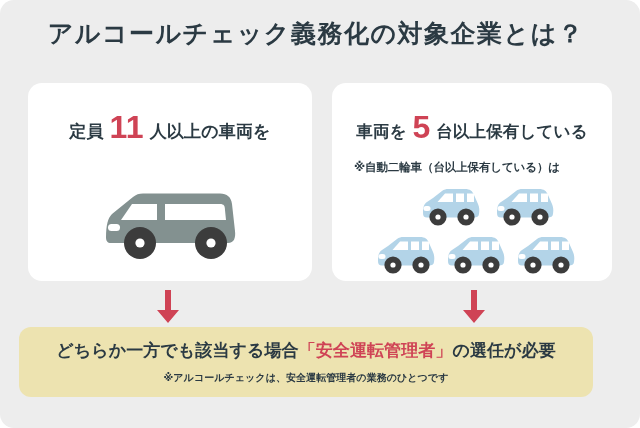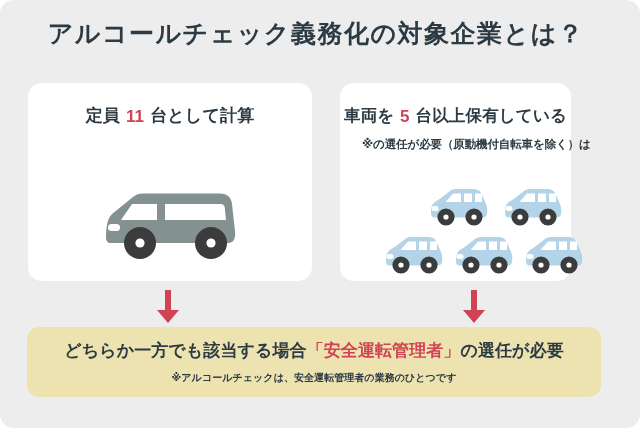--- a/index.html
+++ b/index.html
@@ -44,23 +44,23 @@
     border-radius: 14px;
     box-sizing: border-box;
   }
   .card-left {
     left: 28px;
     top: 83px;
     width: 284px;
     height: 198px;
   }
   .card-right {
-    left: 340px;
+    left: 332px;
     top: 83px;
-    width: 231px;
+    width: 280px;
     height: 198px;
   }
 
   .card-heading {
     text-align: center;
     font-size: 17px;
     font-weight: bold;
     color: #2b3a43;
     line-height: 1.62;
     letter-spacing: 0.01em;
@@ -68,21 +68,21 @@
   }
   .card-left .card-heading {
     margin-top: 19px;
   }
   .card-right .card-heading {
     margin-top: 19px;
     font-size: 16.5px;
   }
   .num {
     color: #cf4355;
-    font-size: 17px;
+    font-size: 32px;
     font-weight: bold;
     vertical-align: -1px;
     padding: 0 1px;
   }
 
   .card-note {
     margin: 5px 0 0 22px;
     font-size: 11.5px;
     font-weight: bold;
     color: #2b3a43;
@@ -125,21 +125,21 @@
   .arrow {
     position: absolute;
     top: 290px;
   }
   .arrow-left  { left: 155px; }
   .arrow-right { left: 461px; }
 
   
   .banner {
     position: absolute;
-    left: 27px;
+    left: 19px;
     top: 327px;
     width: 574px;
     height: 70px;
     background: #ede3b0;
     border-radius: 12px;
     box-sizing: border-box;
     display: flex;
     flex-direction: column;
     align-items: center;
     justify-content: center;
@@ -168,21 +168,21 @@
 
 <div id="infographic">
 
   <div class="title">アルコールチェック義務化の対象企業とは？</div>
 
   <div class="card card-left">
     <div class="card-heading">
       <div>
         <span>定員</span>
         <span class="num">11</span>
-        <span>台として計算</span>
+        <span>人以上の車両を</span>
       </div>
     </div>
 
     <div class="art-van">
       <svg width="142" height="72" viewBox="0 0 142 72" xmlns="http://www.w3.org/2000/svg" aria-hidden="true">
         <path d="M7 46 C7 34 9 27 13 23 L34 6 C37 3.5 40 2.5 44 2.5 L121 2.5 C128 2.5 132 6 133 13 L136 40 C136.8 47 135 52 129 52 L12 52 C8.5 52 7 50 7 46 Z" fill="#839190"></path>
         <path d="M33 13 L58 13 L58 29 L22 29 Z" fill="#ffffff"></path>
         <path d="M66 13 L121 13 C125 13 126 15 126 19 L127 29 L66 29 Z" fill="#ffffff"></path>
         <rect x="9" y="33" width="12" height="7" rx="3.5" fill="#ffffff"></rect>
         <circle cx="41" cy="52" r="16" fill="#3c3c3c"></circle>
@@ -193,21 +193,21 @@
     </div>
   </div>
 
   <div class="card card-right">
     <div class="card-heading">
       <span>車両を</span>
       <span class="num">5</span>
       <span>台以上保有している</span>
     </div>
     <div class="card-note">
-      <span>※の選任が必要（原動機付自転車を除く）は</span>
+      <span>※自動二輪車（台以上保有している）は</span>
     </div>
 
     <div class="car-grid">
       <div class="car-row row-top">
         <span>
           <svg width="62" height="40" viewBox="0 0 62 40" xmlns="http://www.w3.org/2000/svg" aria-hidden="true">
             <path d="M3 26 C3 20 4 17 7 15 L13 11 L22 4 C24 2.4 26 2 28.5 2 L45 2 C50 2 52.5 4 54 8 L58 17 C59.5 20.5 59.5 23.5 59 27 C58.6 29.6 57 30.5 54 30.5 L7 30.5 C4 30.5 3 29 3 26 Z" fill="#b3d4e8"></path>
             <path d="M25 6.5 L33 6.5 L33 15 L17.5 15 Z" fill="#ffffff"></path>
             <rect x="36" y="6.5" width="8" height="8.5" fill="#ffffff"></rect>
             <rect x="47" y="6.5" width="7" height="8.5" fill="#ffffff"></rect>

